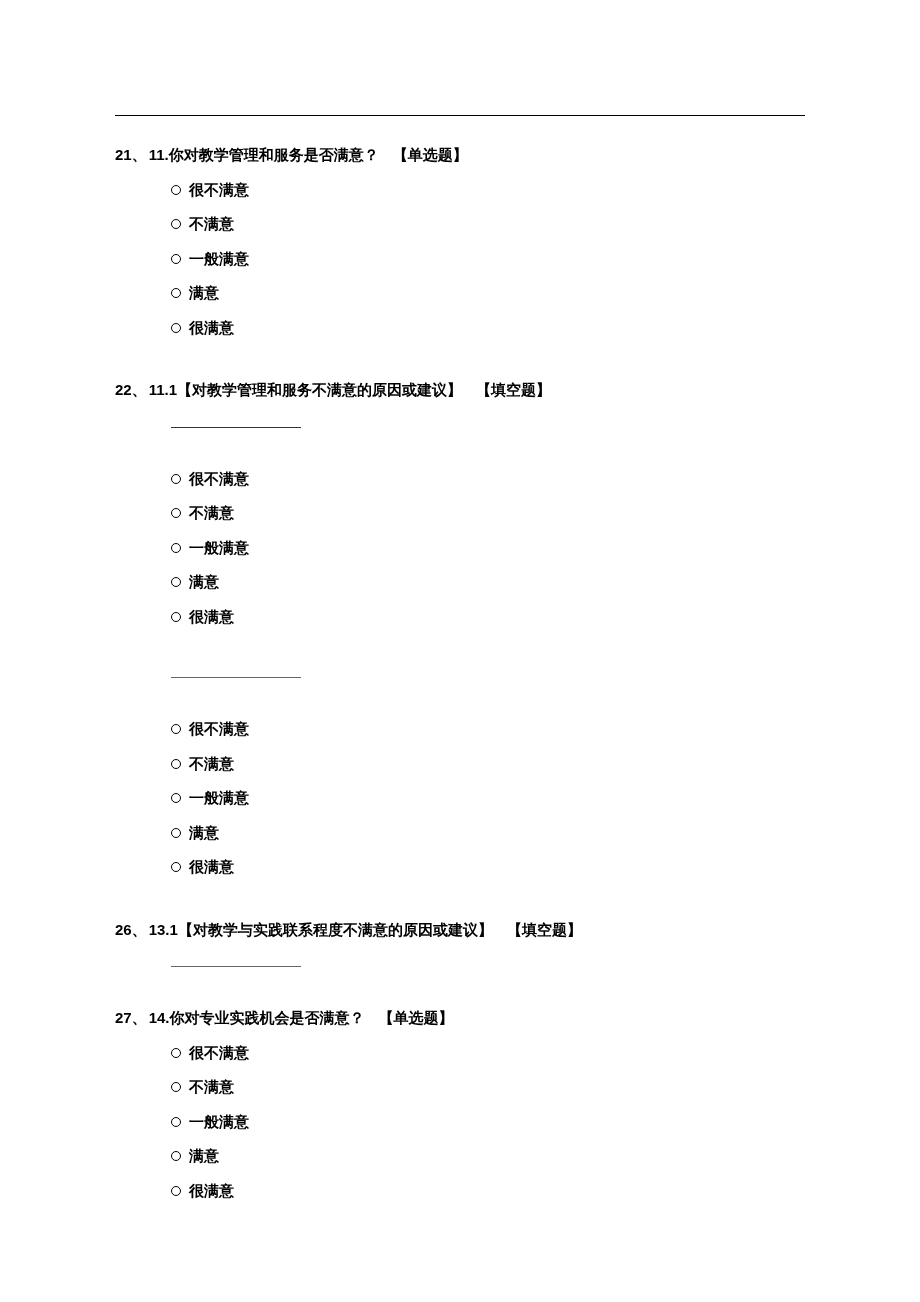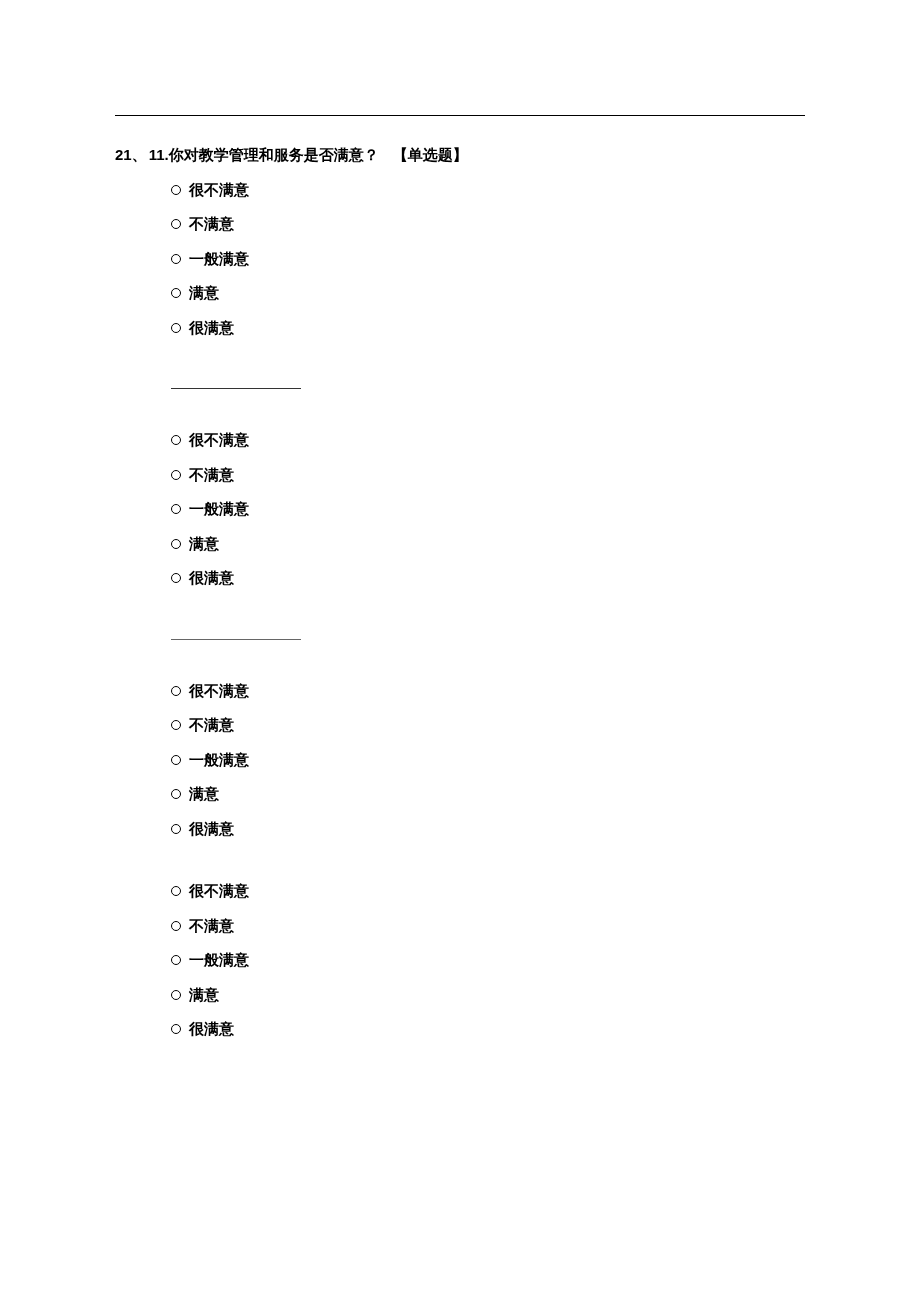--- a/index.html
+++ b/index.html
@@ -68,20 +68,21 @@
       <div class="q-title"><span>21</span><span class="sep">、</span><span>11.你对教学管理和服务是否满意？</span><span class="tag-gap"></span><span>【单选题】</span></div>
       <ul class="options">
         <li>很不满意</li>
         <li>不满意</li>
         <li>一般满意</li>
         <li>满意</li>
         <li>很满意</li>
       </ul>
     </div>
     <div class="question">
+      <div class="q-title"><span>22</span><span class="sep">、</span><span>11.1【对教学管理和服务不满意的原因或建议】</span><span class="tag-gap"></span><span>【填空题】</span></div>
       <div class="blank-line"></div>
     </div>
     <div class="question">
       <ul class="options">
         <li>很不满意</li>
         <li>不满意</li>
         <li>一般满意</li>
         <li>满意</li>
         <li>很满意</li>
       </ul>
@@ -92,20 +93,25 @@
     <div class="question">
       <ul class="options">
         <li>很不满意</li>
         <li>不满意</li>
         <li>一般满意</li>
         <li>满意</li>
         <li>很满意</li>
       </ul>
     </div>
     <div class="question">
+      <div class="q-title"><span>26</span><span class="sep">、</span><span>13.1【对教学与实践联系程度不满意的原因或建议】</span><span class="tag-gap"></span><span>【填空题】</span></div>
+      <div class="blank-line thin"></div>
+    </div>
+    <div class="question">
+      <div class="q-title"><span>27</span><span class="sep">、</span><span>14.你对专业实践机会是否满意？</span><span class="tag-gap"></span><span>【单选题】</span></div>
       <ul class="options">
         <li>很不满意</li>
         <li>不满意</li>
         <li>一般满意</li>
         <li>满意</li>
         <li>很满意</li>
       </ul>
     </div>
   </div>
 

